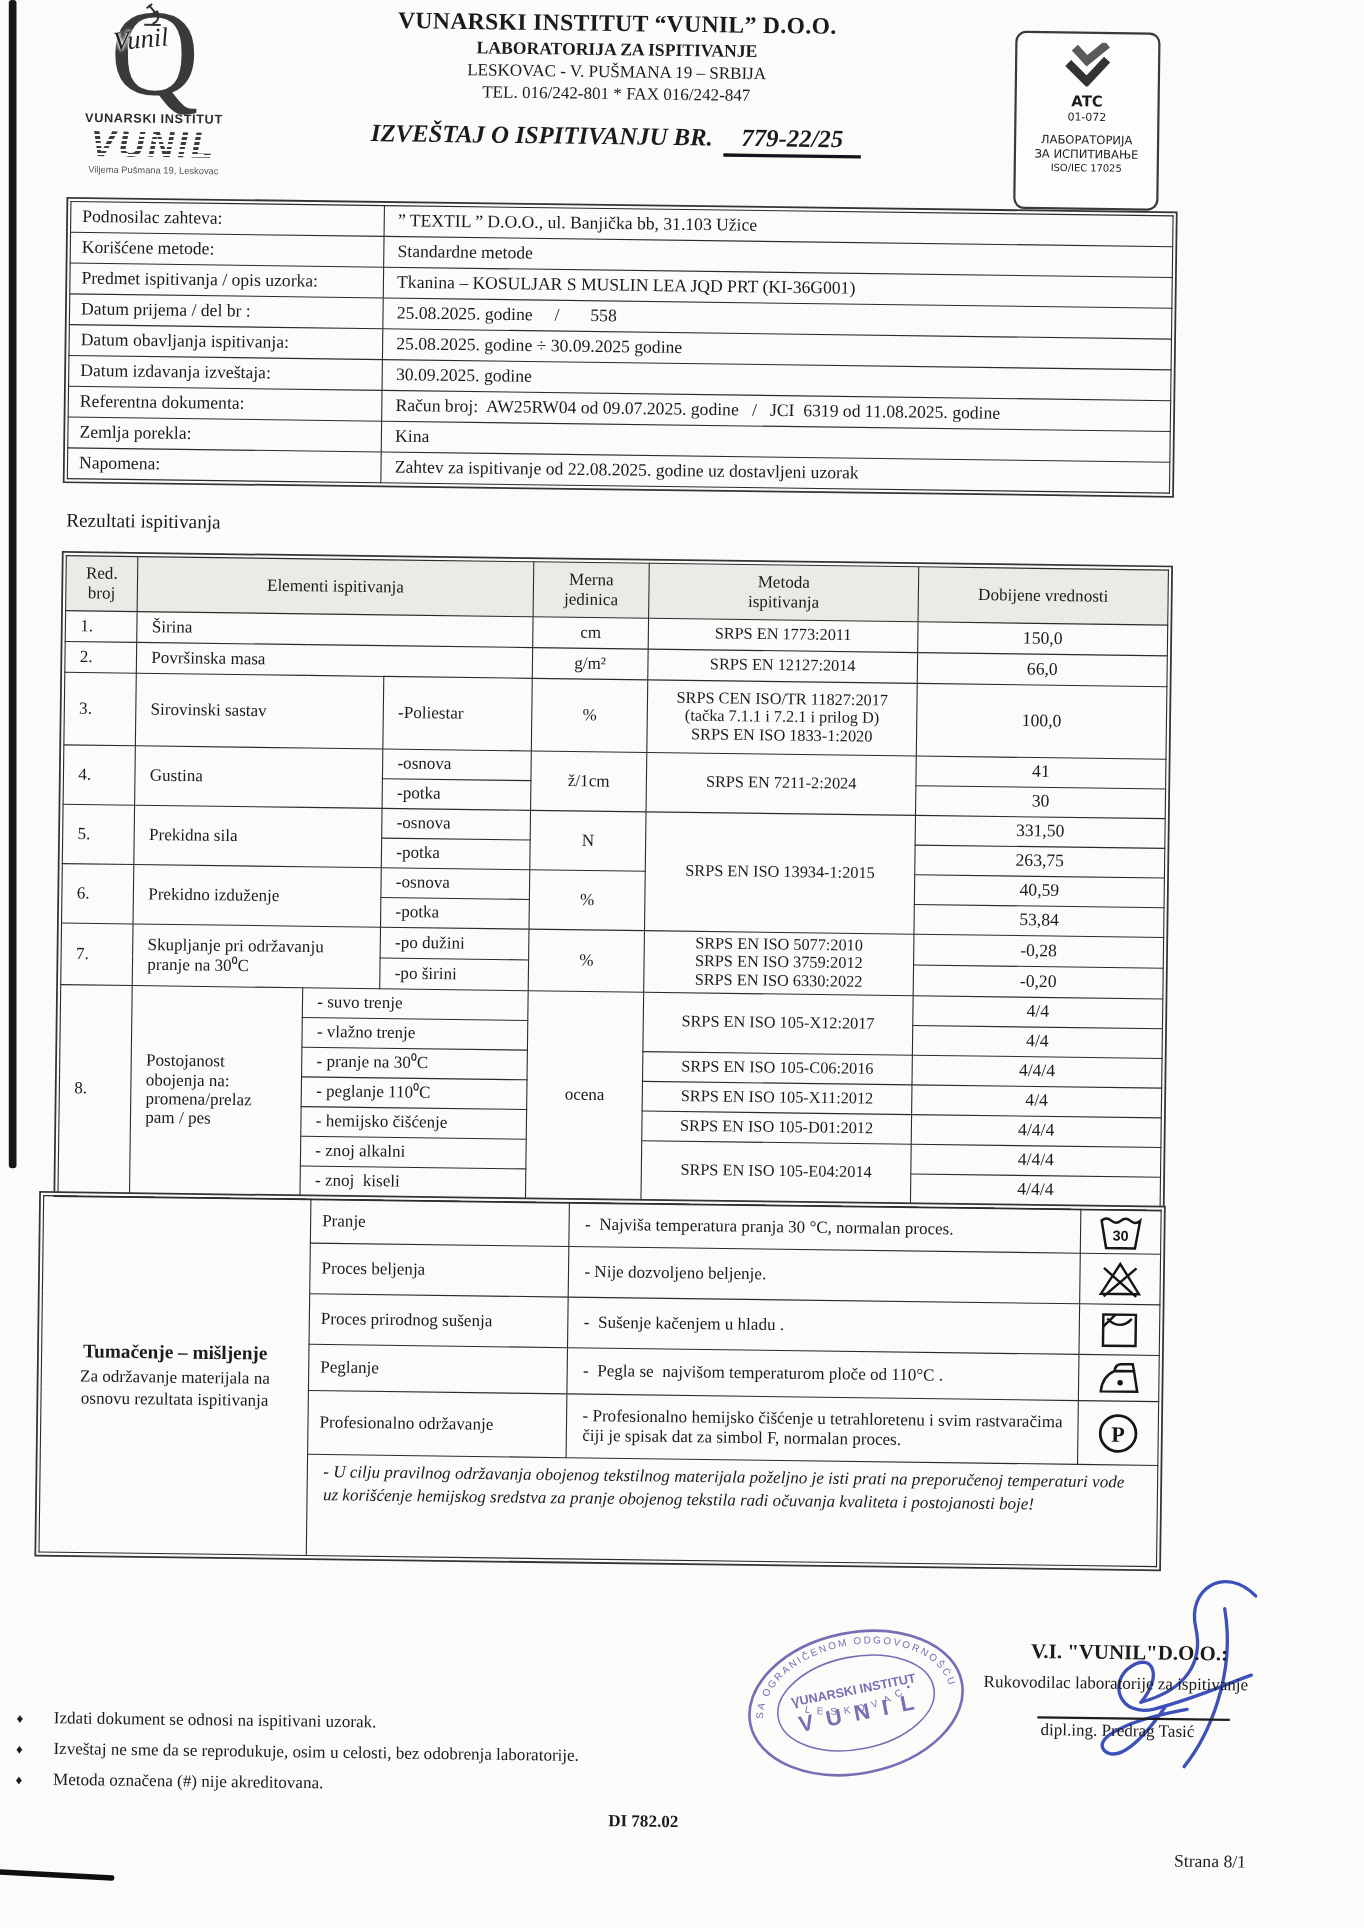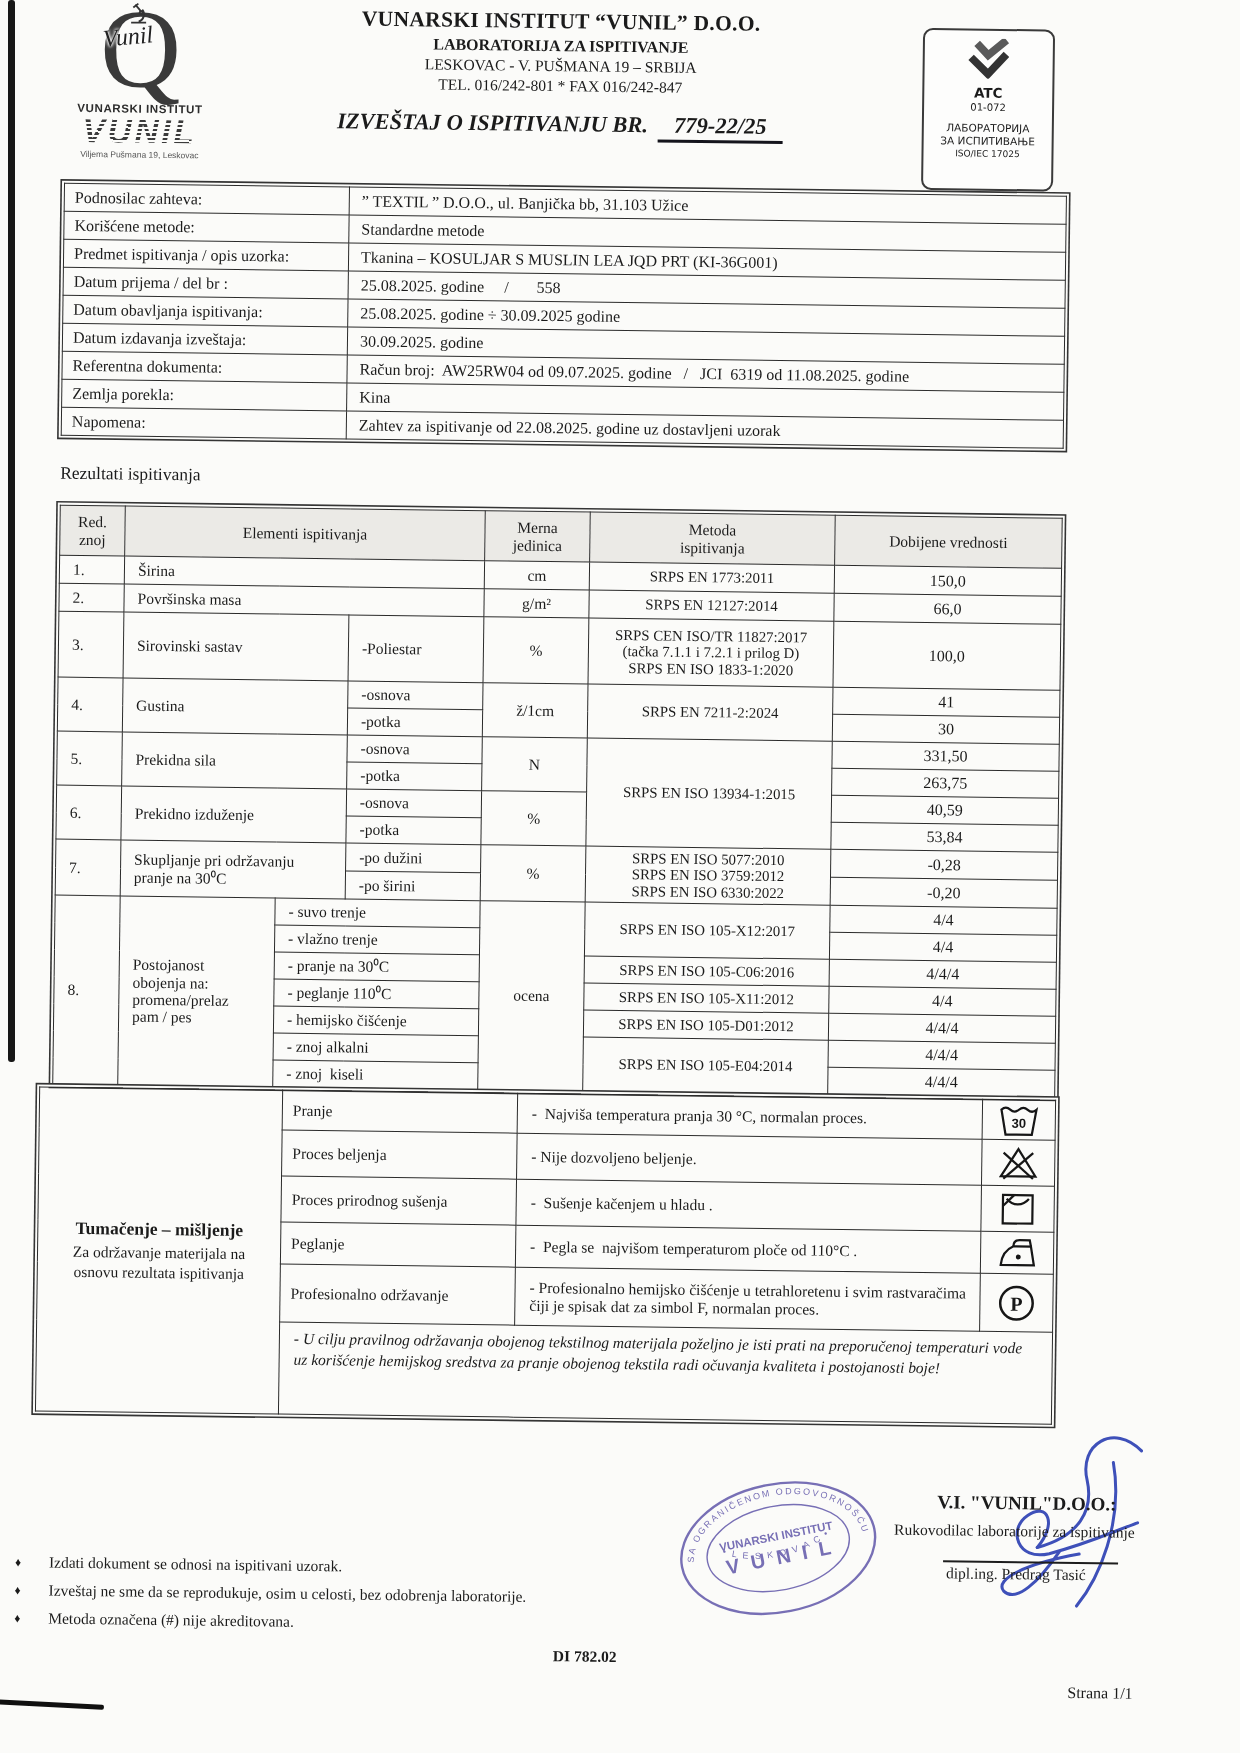--- a/index.html
+++ b/index.html
@@ -193,21 +193,21 @@
           <col style="width:155px">
           <col style="width:70px">
           <col style="width:135px">
         <col style="width:105px">
           <col style="width:245px">
           <col style="width:227px">
       </colgroup>
       <tbody>
           <tr class="hd h50">
         <td class="preline">Red.
-znoj</td>
+broj</td>
         <td colspan="3">Elementi ispitivanja</td>
         <td class="preline">Merna
 jedinica</td>
         <td class="preline">Metoda
 ispitivanja</td>
         <td>Dobijene vrednosti</td>
       </tr>
       <tr class="h28">
         <td class="l">1.</td>
         <td colspan="3" class="l">Širina</td>
@@ -444,16 +444,16 @@
         <span class="bullet-glyph">♦</span>
         <span>Izveštaj ne sme da se reprodukuje, osim u celosti, bez odobrenja laboratorije.</span>
       </div>
       <div class="bullet-row">
         <span class="bullet-glyph">♦</span>
         <span>Metoda označena (#) nije akreditovana.</span>
       </div>
     </div>
 
     <div class="abs doc-code">DI 782.02</div>
-    <div class="abs page-num">Strana 1/1</div>
+    <div class="abs page-num">Strana 8/1</div>
 
   </div>
 </div>
 
 </body></html>

